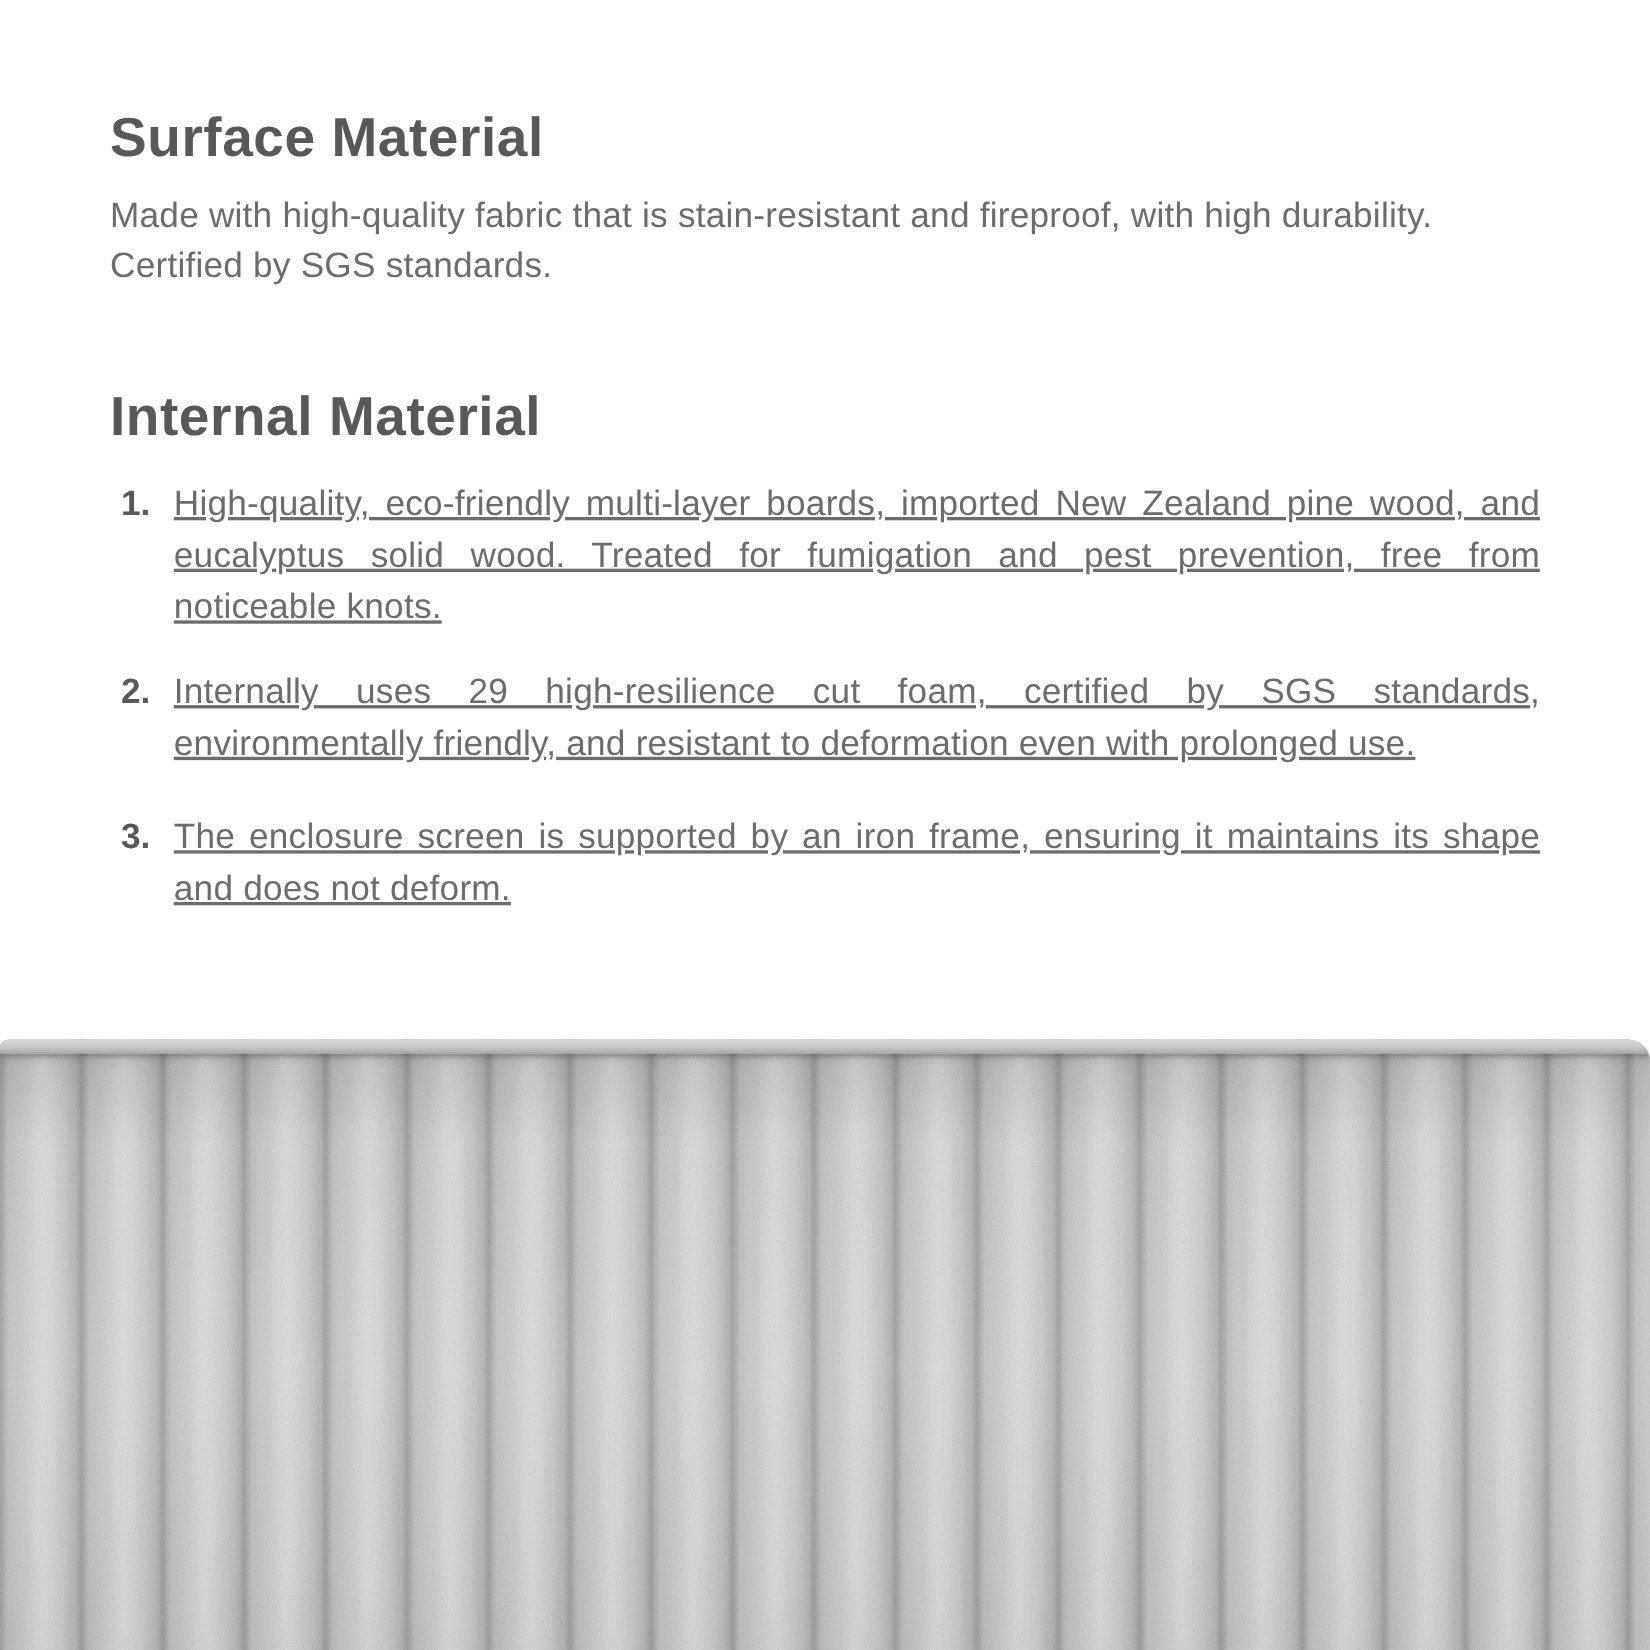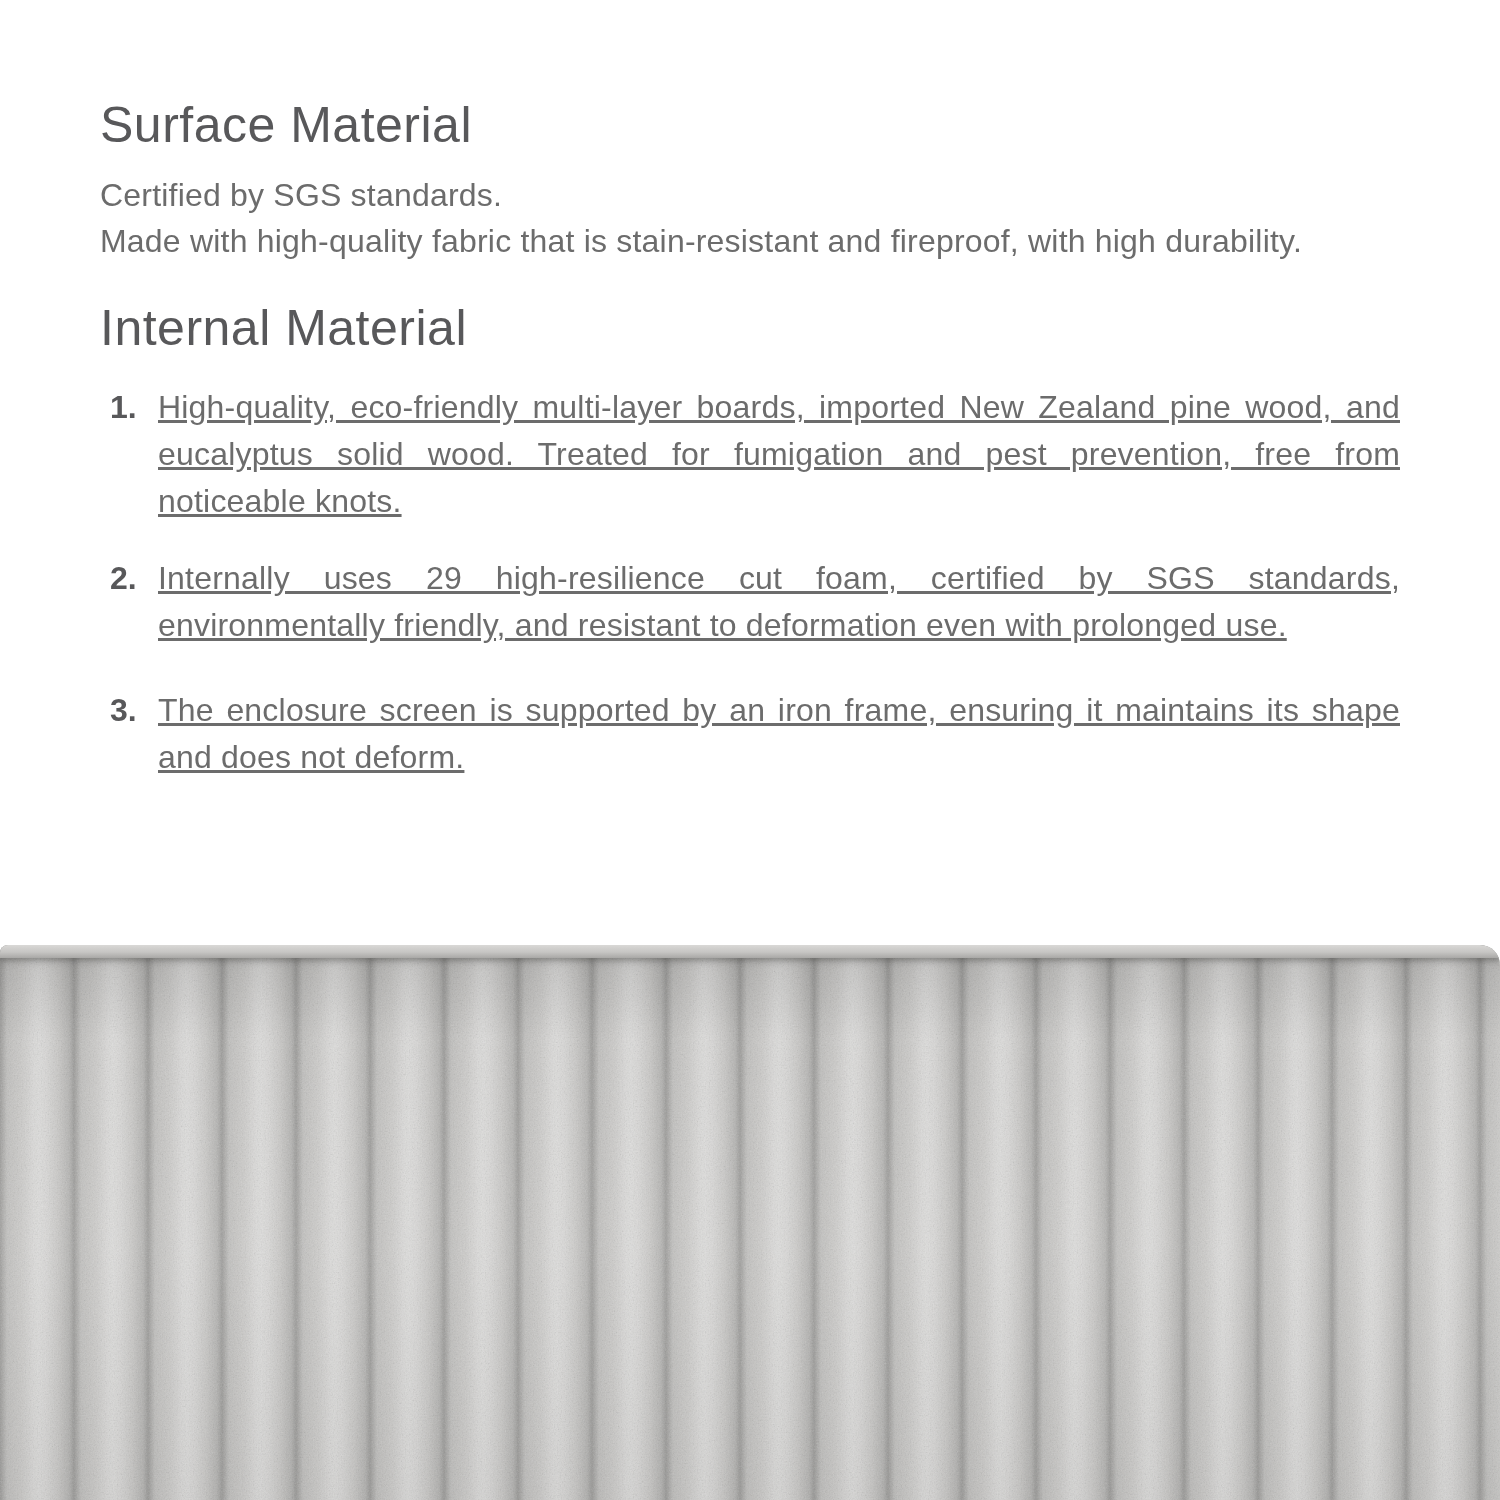--- a/index.html
+++ b/index.html
@@ -22,26 +22,26 @@
   .content {
     position: absolute;
     top: 0;
     left: 100px;
     width: 1300px;
   }
   .section-heading {
     margin: 0;
     font-size: 50px;
     line-height: 50px;
-    font-weight: normal;
+    font-weight: bold;
     color: #58585a;
     letter-spacing: 0.5px;
   }
   .surface-heading { margin-top: 100px; }
-  .internal-heading { margin-top: 39px; }
+  .internal-heading { margin-top: 89px; }
   .body-line {
     margin: 0;
     font-size: 32px;
     line-height: 46px;
     color: #6c6c6c;
     letter-spacing: 0.2px;
   }
   .surface-body { margin-top: 22px; }
   .material-list {
     list-style: none;
@@ -131,22 +131,22 @@
 </style>
 </head>
 <body>
 
 <div class="page">
   <div class="content">
 
     <section>
       <h1 class="section-heading surface-heading">Surface Material</h1>
       <div class="surface-body">
+        <p class="body-line">Made with high-quality fabric that is stain-resistant and fireproof, with high durability.</p>
         <p class="body-line">Certified by SGS standards.</p>
-        <p class="body-line">Made with high-quality fabric that is stain-resistant and fireproof, with high durability.</p>
       </div>
     </section>
 
     <section>
       <h1 class="section-heading internal-heading">Internal Material</h1>
       <ol class="material-list">
         <li class="material-item">
           <span class="item-number">1.</span>
           <div class="item-text">High-quality, eco-friendly multi-layer boards, imported New Zealand pine wood, and eucalyptus solid wood. Treated for fumigation and pest prevention, free from noticeable knots.</div>
         </li>

